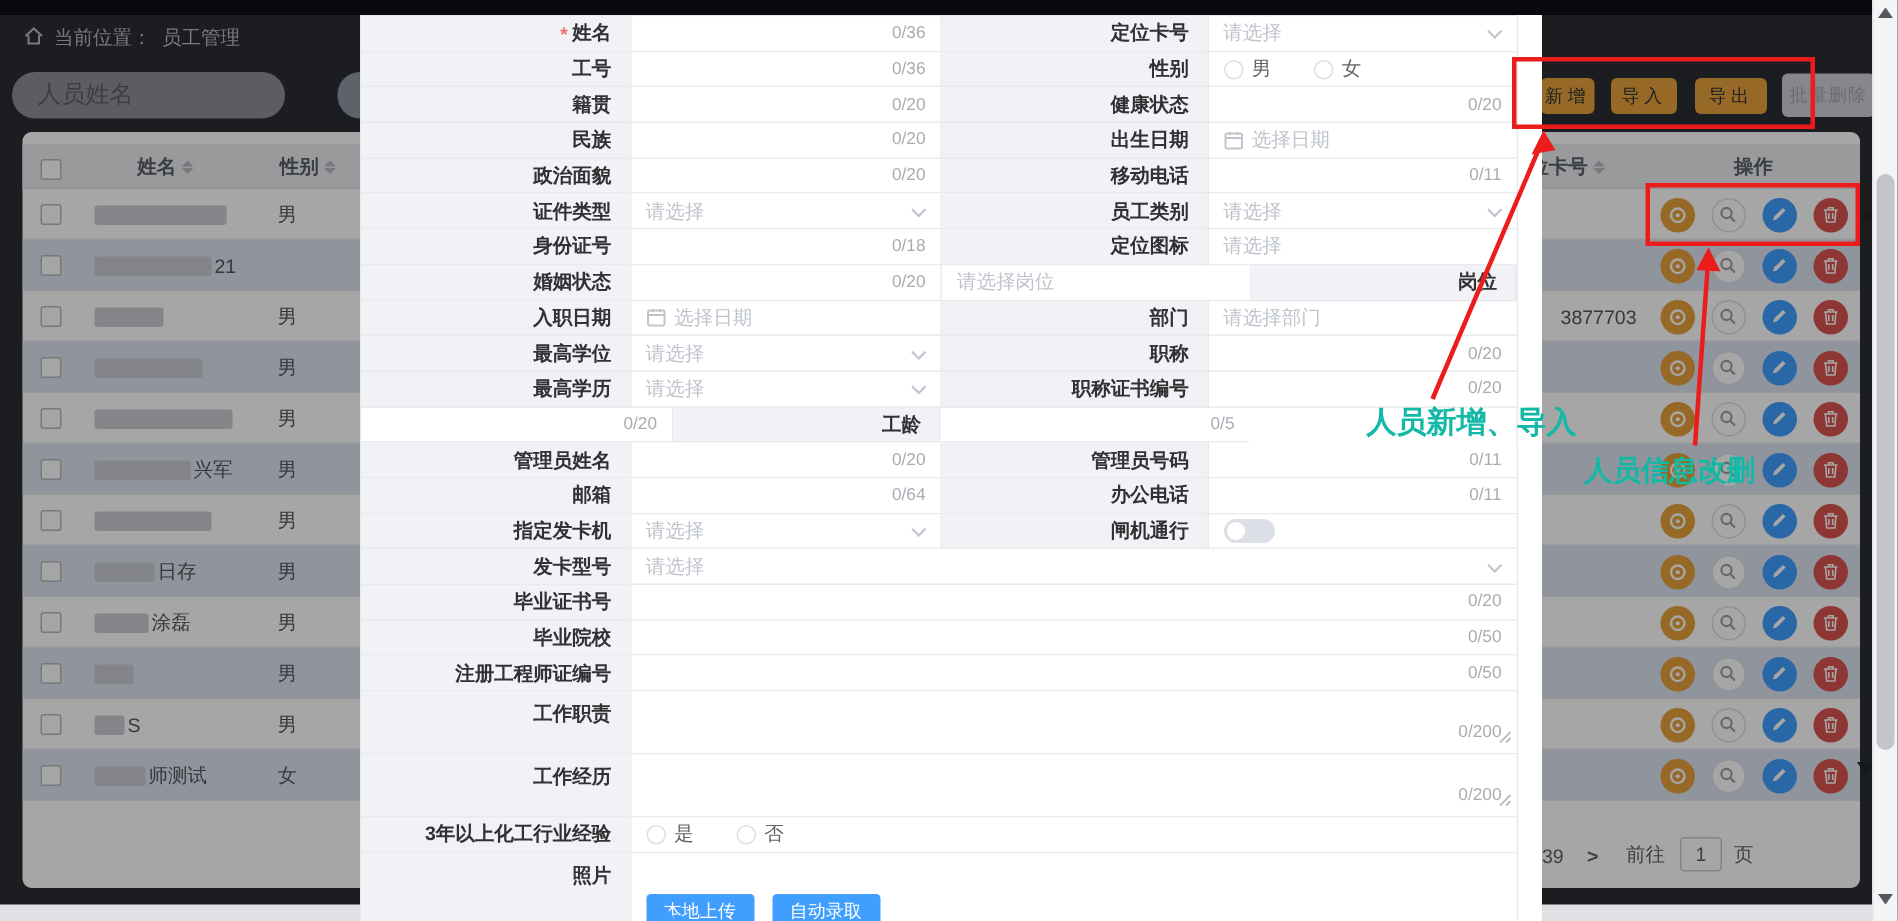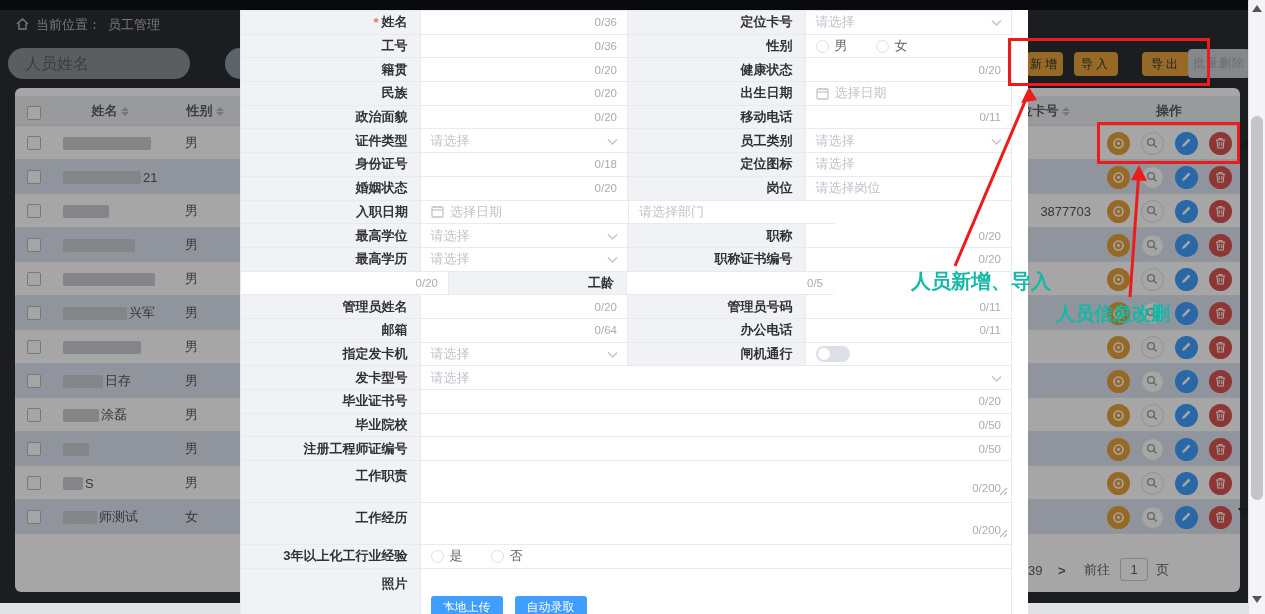--- a/index.html
+++ b/index.html
@@ -8,21 +8,21 @@
 
   
   .page { position:absolute; inset:0; z-index:0; }
   .topbar { position:absolute; left:0; top:0; width:1248px; height:10px; background:#0f1014; }
   .crumb { position:absolute; left:16px; top:16px; display:flex; align-items:center; gap:7px; color:#b9bbc0; font-size:13px; }
   .search-box { position:absolute; left:8px; top:48px; width:182px; height:31px; background:#8e9094; border-radius:16px; color:#5d5f64; font-size:16px; line-height:31px; padding-left:17px; }
   .search-sliver { position:absolute; left:225px; top:48px; width:18px; height:31px; background:#9099a3; border-radius:15px 0 0 15px; }
   .btn { position:absolute; top:52px; height:24px; border-radius:4px; background:#E6A23C; color:#303133; font-size:12px; display:flex; align-items:center; justify-content:center; letter-spacing:3px; padding:0 2px; }
   .btn-add { left:1027px; width:36px; }
   .btn-import { left:1074px; width:44px; }
-  .btn-export { left:1130px; width:48px;margin-left:12px; }
+  .btn-export { left:1130px; width:48px; }
   .btn-bdel { left:1188px; top:49px; width:62px; height:29px; background:#cdd0d4; color:#a4a7ac; letter-spacing:1px; }
 
   .card { position:absolute; left:15px; top:88px; width:1225px; height:504px; background:#fff; border-radius:6px; }
   .thead { position:absolute; left:0; top:8px; width:1225px; height:30px; background:#ebedf0; border-bottom:1px solid #dfe2e6; font-size:13px; color:#5a5e66; font-weight:bold; }
   .th { position:absolute; top:0; height:30px; display:flex; align-items:center; justify-content:center; gap:3px; }
   .th-check { left:0; width:40px; } .th-name { left:40px; width:110px; } .th-gender { left:150px; width:80px; }
   .th-card { left:963px; width:120px; } .th-ops { left:1083px; width:142px; }
   .carets { display:inline-flex; flex-direction:column; gap:1px; }
   .carets i { width:0; height:0; border-left:4px solid transparent; border-right:4px solid transparent; }
   .carets .up { border-bottom:4px solid #b6b9bf; } .carets .dn { border-top:4px solid #b6b9bf; }
@@ -751,37 +751,38 @@
           <div style="width:100%;height:100%;position:relative;display:flex;align-items:center">请选择</div>
         </div>
       </div>
       <div class="frow" style="height:23.7px">
         <div class="fcell flabel w-l1">婚姻状态</div>
         <div class="fcell ffield f1sep w-f1">
           <div style="width:100%;height:100%;position:relative">
             <span class="cnt">0/20</span>
           </div>
         </div>
+        <div class="fcell ffield w-f2">
+          <div style="width:100%;height:100%;position:relative;display:flex;align-items:center">请选择岗位</div>
+        </div>
         <div class="fcell flabel w-l2">岗位</div>
-        <div class="fcell ffield w-f2">
-          <div style="width:100%;height:100%;position:relative;display:flex;align-items:center">请选择岗位</div>
-        </div>
       </div>
       <div class="frow" style="height:23.7px">
         <div class="fcell flabel w-l1">入职日期</div>
         <div class="fcell ffield f1sep w-f1">
           <div style="width:100%;height:100%;display:flex;align-items:center"><span style="margin-right:6px;display:inline-flex">
               <svg width="13" height="13" viewBox="0 0 13 13">
                 <rect x="1" y="2" width="11" height="10" rx="1" fill="none" stroke="#c0c4cc" stroke-width="1.3"></rect>
                 <line x1="1" y1="5" x2="12" y2="5" stroke="#c0c4cc" stroke-width="1.3"></line>
                 <line x1="4" y1="1" x2="4" y2="3" stroke="#c0c4cc" stroke-width="1.3"></line>
                 <line x1="9" y1="1" x2="9" y2="3" stroke="#c0c4cc" stroke-width="1.3"></line>
               </svg>
             </span>选择日期</div>
         </div>
+        <div class="fcell flabel w-l2">部门</div>
         <div class="fcell ffield w-f2">
           <div style="width:100%;height:100%;position:relative;display:flex;align-items:center">请选择部门</div>
         </div>
       </div>
       <div class="frow" style="height:23.7px">
         <div class="fcell flabel w-l1">最高学位</div>
         <div class="fcell ffield f1sep w-f1">
           <div style="width:100%;height:100%;position:relative;display:flex;align-items:center">请选择<span class="chev"><svg width="11" height="7" viewBox="0 0 11 7">
                 <path d="M1 1 L5.5 5.5 L10 1" fill="none" stroke="#c0c4cc" stroke-width="1.5"></path>
               </svg></span></div>

